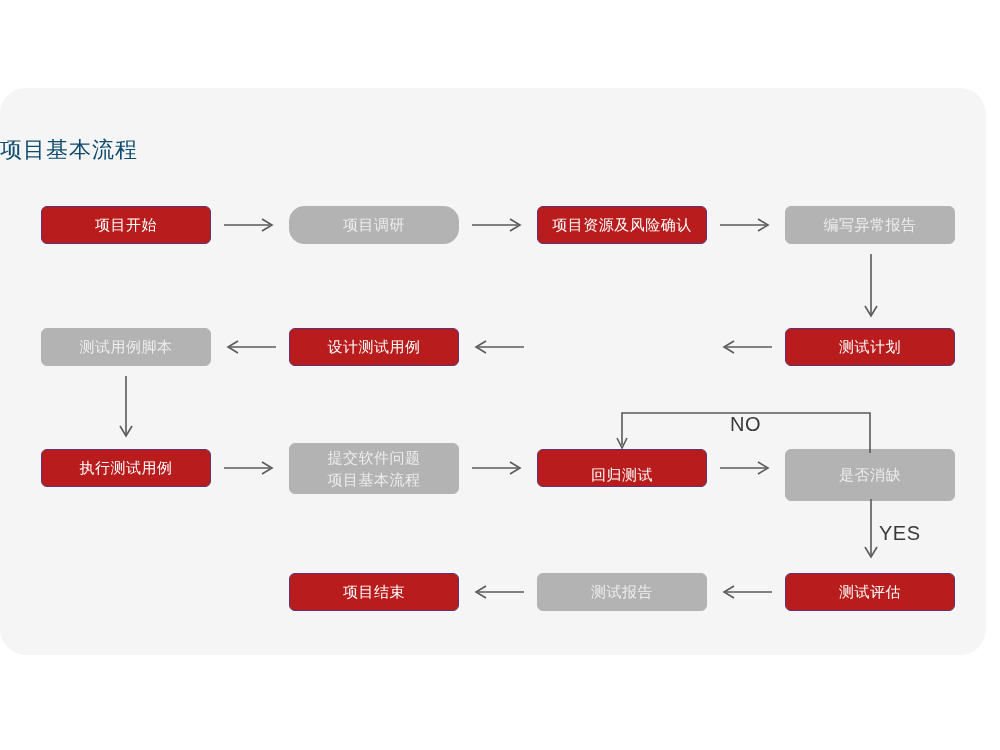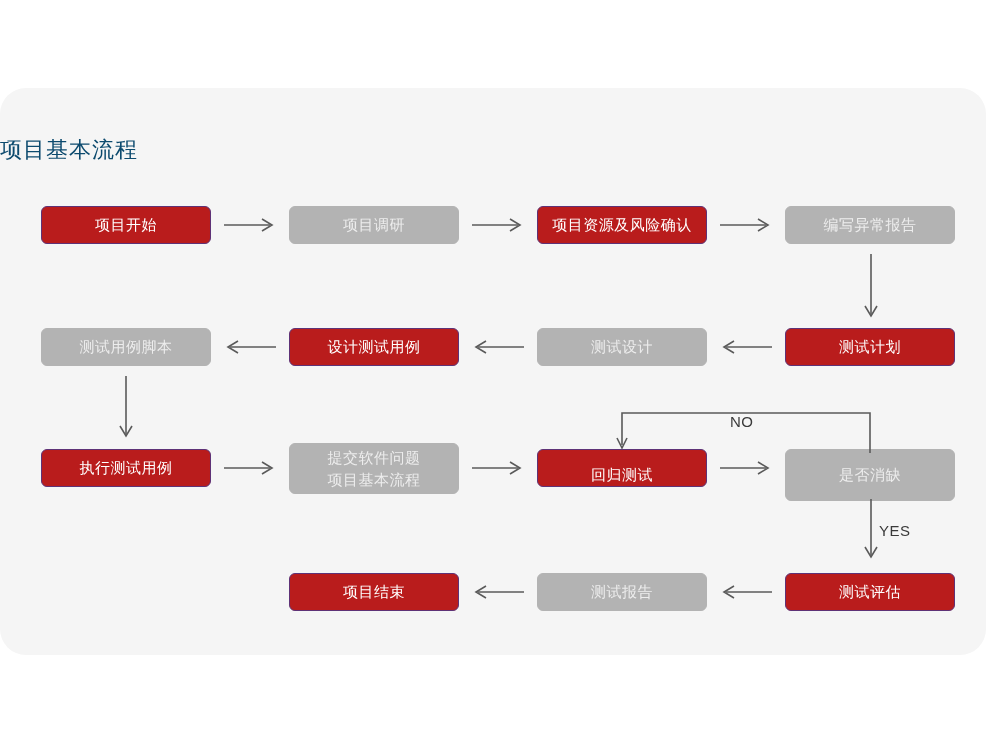--- a/index.html
+++ b/index.html
@@ -75,62 +75,59 @@
 
   
   .conn {
     position: absolute;
     pointer-events: none;
   }
   .conn svg { display: block; overflow: visible; }
 
   .edge-label {
     position: absolute;
-    font-size: 15px;
+    font-size: 20px;
     color: #3a3a3a;
     letter-spacing: 0.5px;
     user-select: none;
   }
 </style>
 </head>
 <body>
 
 <div id="canvas">
 
   <div id="card"></div>
 
   <div id="title">项目基本流程</div>
 
   <div class="node purple" style="left:41px; top:206px; width:170px; height:38px;">
     <span class="label">项目开始</span>
   </div>
 
-  <div class="node gray" style="left:289px; top:206px; width:170px; height:38px;">
+  <div class="node gray" style="left:289px; top:206px; width:170px; height:38px;border-radius:15px;">
     <span class="label">项目调研</span>
   </div>
 
   <div class="node purple" style="left:537px; top:206px; width:170px; height:38px;">
     <span class="label">项目资源及风险确认</span>
   </div>
 
   <div class="node gray" style="left:785px; top:206px; width:170px; height:38px;">
     <span class="label">编写异常报告</span>
   </div>
 
   <div class="node gray" style="left:41px; top:328px; width:170px; height:38px;">
     <span class="label">测试用例脚本</span>
   </div>
 
   <div class="node purple" style="left:289px; top:328px; width:170px; height:38px;">
     <span class="label">设计测试用例</span>
   </div>
 
-  <div class="node gray" style="left:537px; top:328px; width:170px; height:38px;">
-    <span class="label">测试设计</span>
-  </div>
 
   <div class="node purple" style="left:785px; top:328px; width:170px; height:38px;">
     <span class="label">测试计划</span>
   </div>
 
   <div class="node purple" style="left:41px; top:449px; width:170px; height:38px;">
     <span class="label">执行测试用例</span>
   </div>
 
   <div class="node gray" style="left:289px; top:443px; width:170px; height:51px;">

